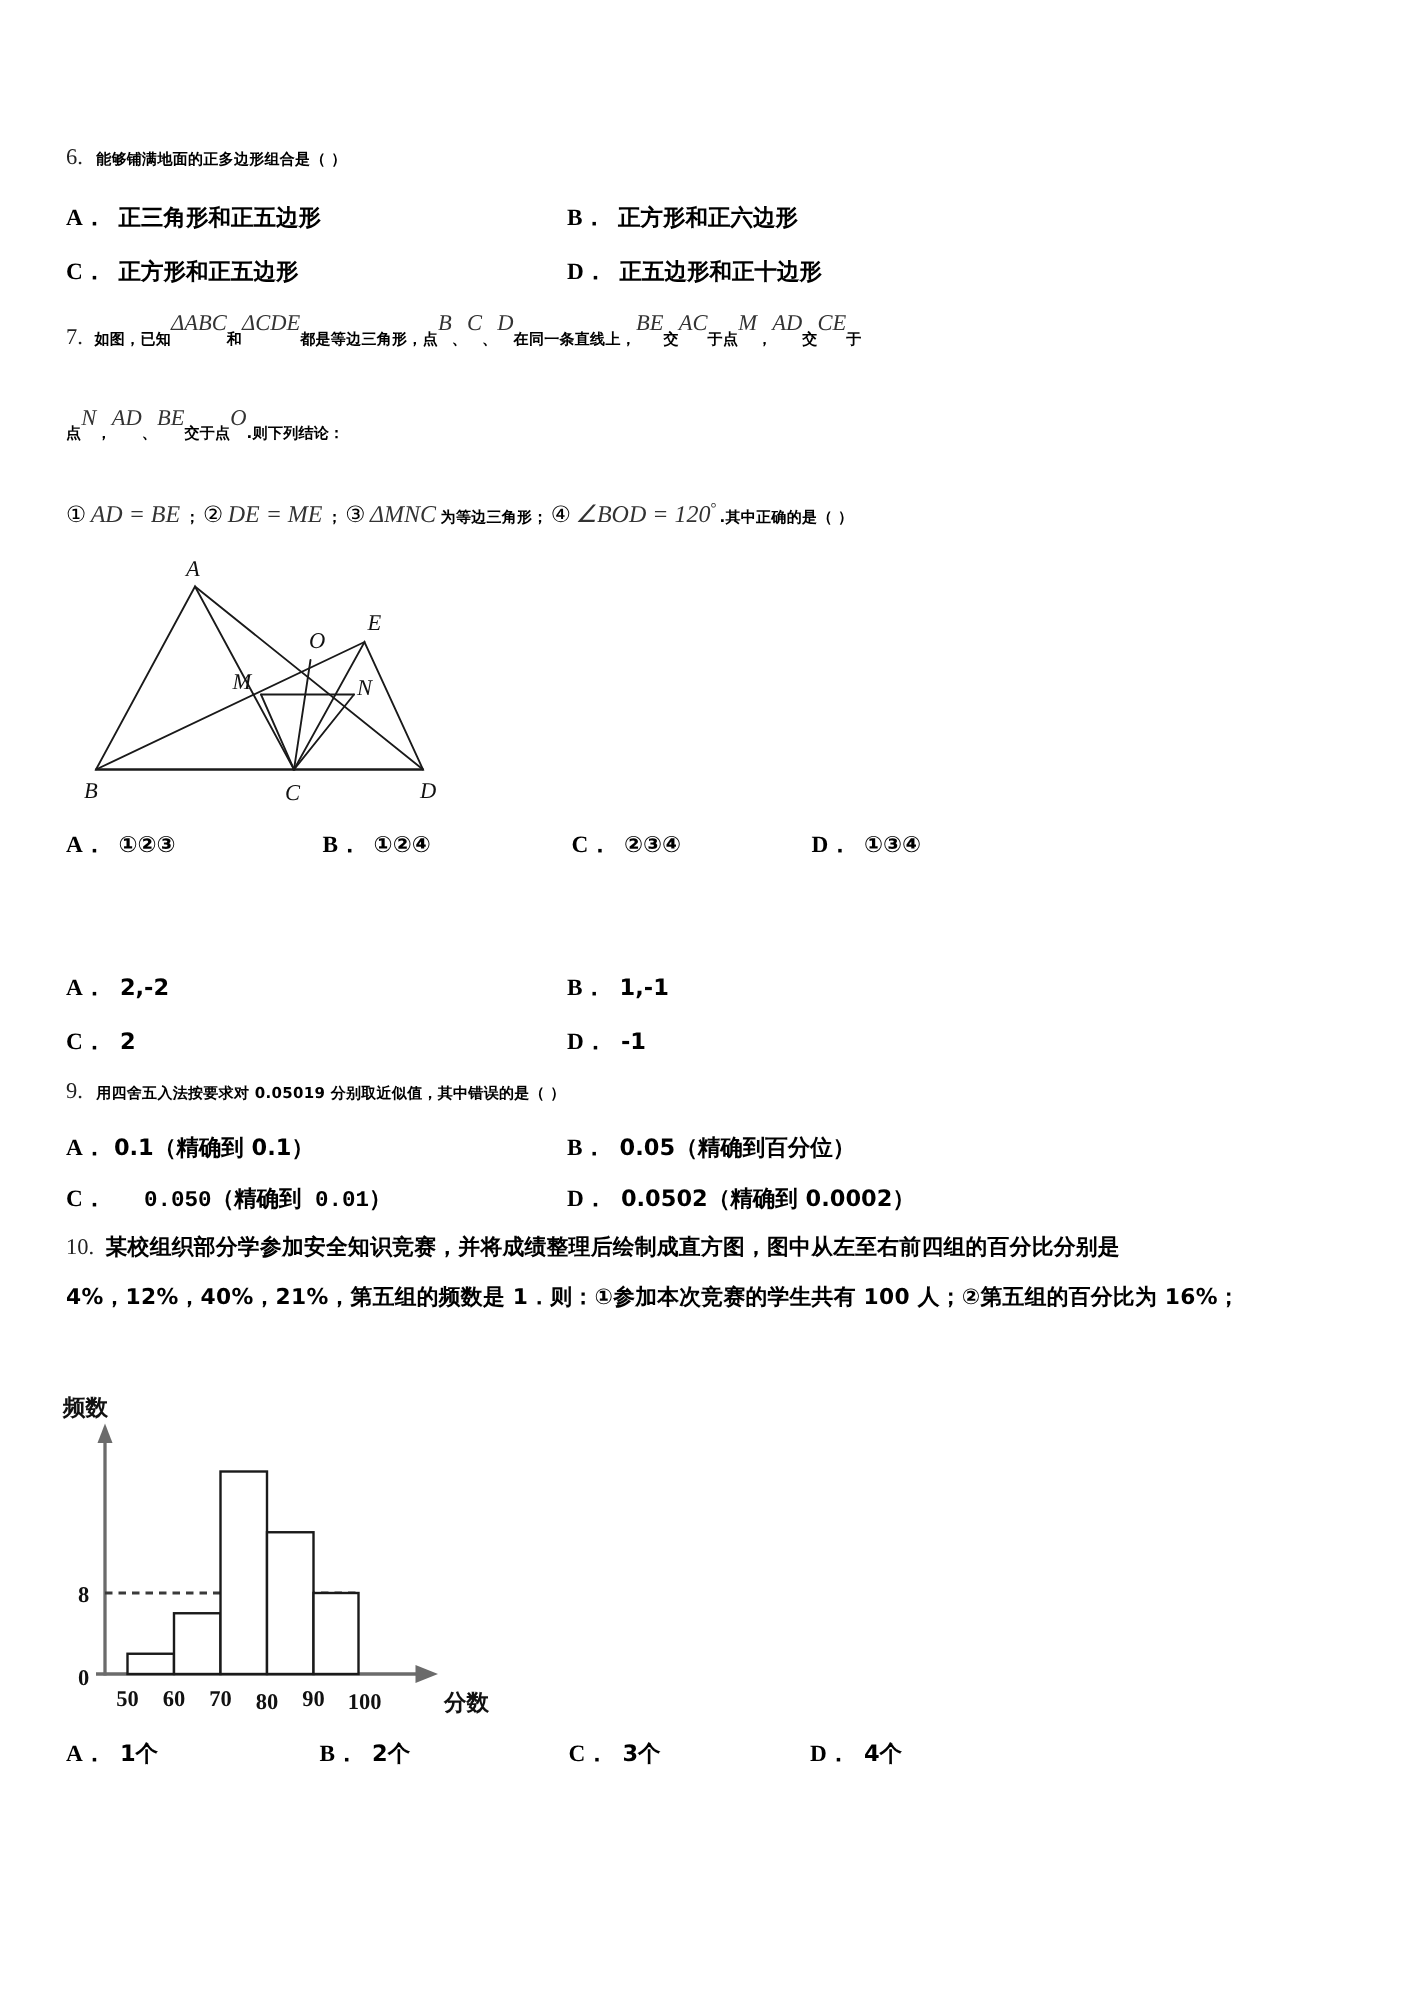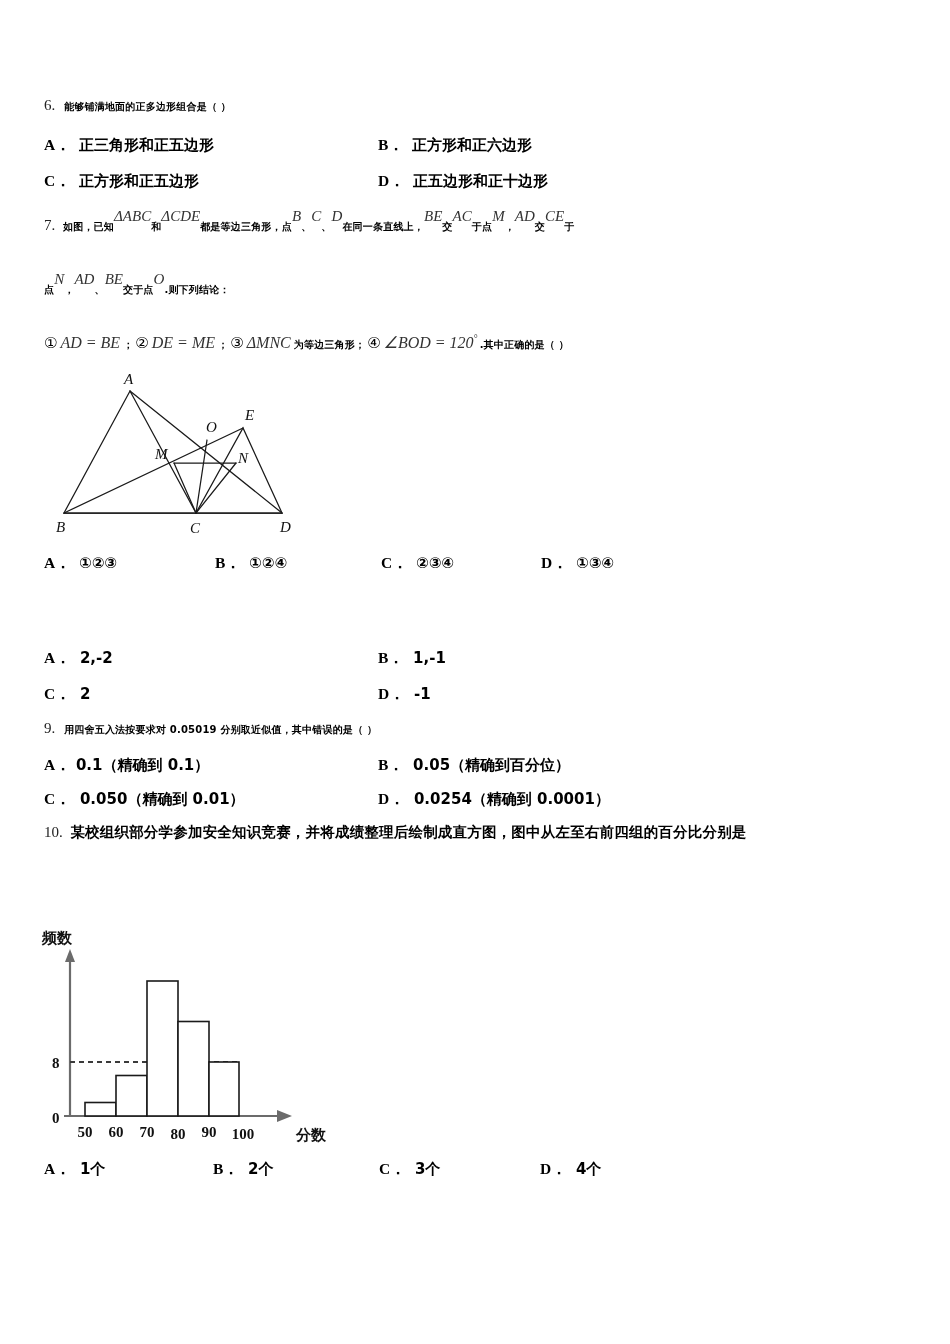--- a/index.html
+++ b/index.html
@@ -215,30 +215,33 @@
   <div class="opt" style="left:44px; top:755px;">
     <span class="optlab">A．</span>
     <span style="margin-left:0;">0.1（精确到 0.1）</span>
   </div>
   <div class="opt" style="left:378px; top:755px;">
     <span class="optlab">B．</span>
     <span style="margin-left:4px;">0.05（精确到百分位）</span>
   </div>
   <div class="opt" style="left:44px; top:789px;">
     <span class="optlab">C．</span>
-    <span style="margin-left:4px;">0.050（精确到 0.01）</span>
+    <span style="margin-left:20px;font-family:Liberation Mono, monospace;">0.050（精确到 0.01）</span>
   </div>
   <div class="opt" style="left:378px; top:789px;">
     <span class="optlab">D．</span>
-    <span style="margin-left:4px;">0.0254（精确到 0.0001）</span>
+    <span style="margin-left:4px;">0.0502（精确到 0.0002）</span>
   </div>
 
   <div class="qline" style="left:44px; top:822px; font-size:14.5px;">
     <span class="qnum">10.</span>
     <span class="cn" style="margin-left:4px; font-size:14.5px;">某校组织部分学参加安全知识竞赛，并将成绩整理后绘制成直方图，图中从左至右前四组的百分比分别是</span>
+  </div>
+  <div class="qline" style="left:44px; top:855px; font-size:14.5px;">
+    <span class="cn" style="font-size:14.5px;">4%，12%，40%，21%，第五组的频数是 1．则：①参加本次竞赛的学生共有 100 人；②第五组的百分比为 16%；</span>
   </div>
 
   <svg id="histogram" viewBox="0 0 320 220">
 
     <g>
       <line x1="36" y1="192" x2="36" y2="32" stroke="#6b6b6b" stroke-width="2.2"></line>
       <polygon points="36,24 31,37 41,37" fill="#6b6b6b"></polygon>
       <line x1="30" y1="191" x2="250" y2="191" stroke="#6b6b6b" stroke-width="2.2"></line>
       <polygon points="258,191 243,185 243,197" fill="#6b6b6b"></polygon>
     </g>

